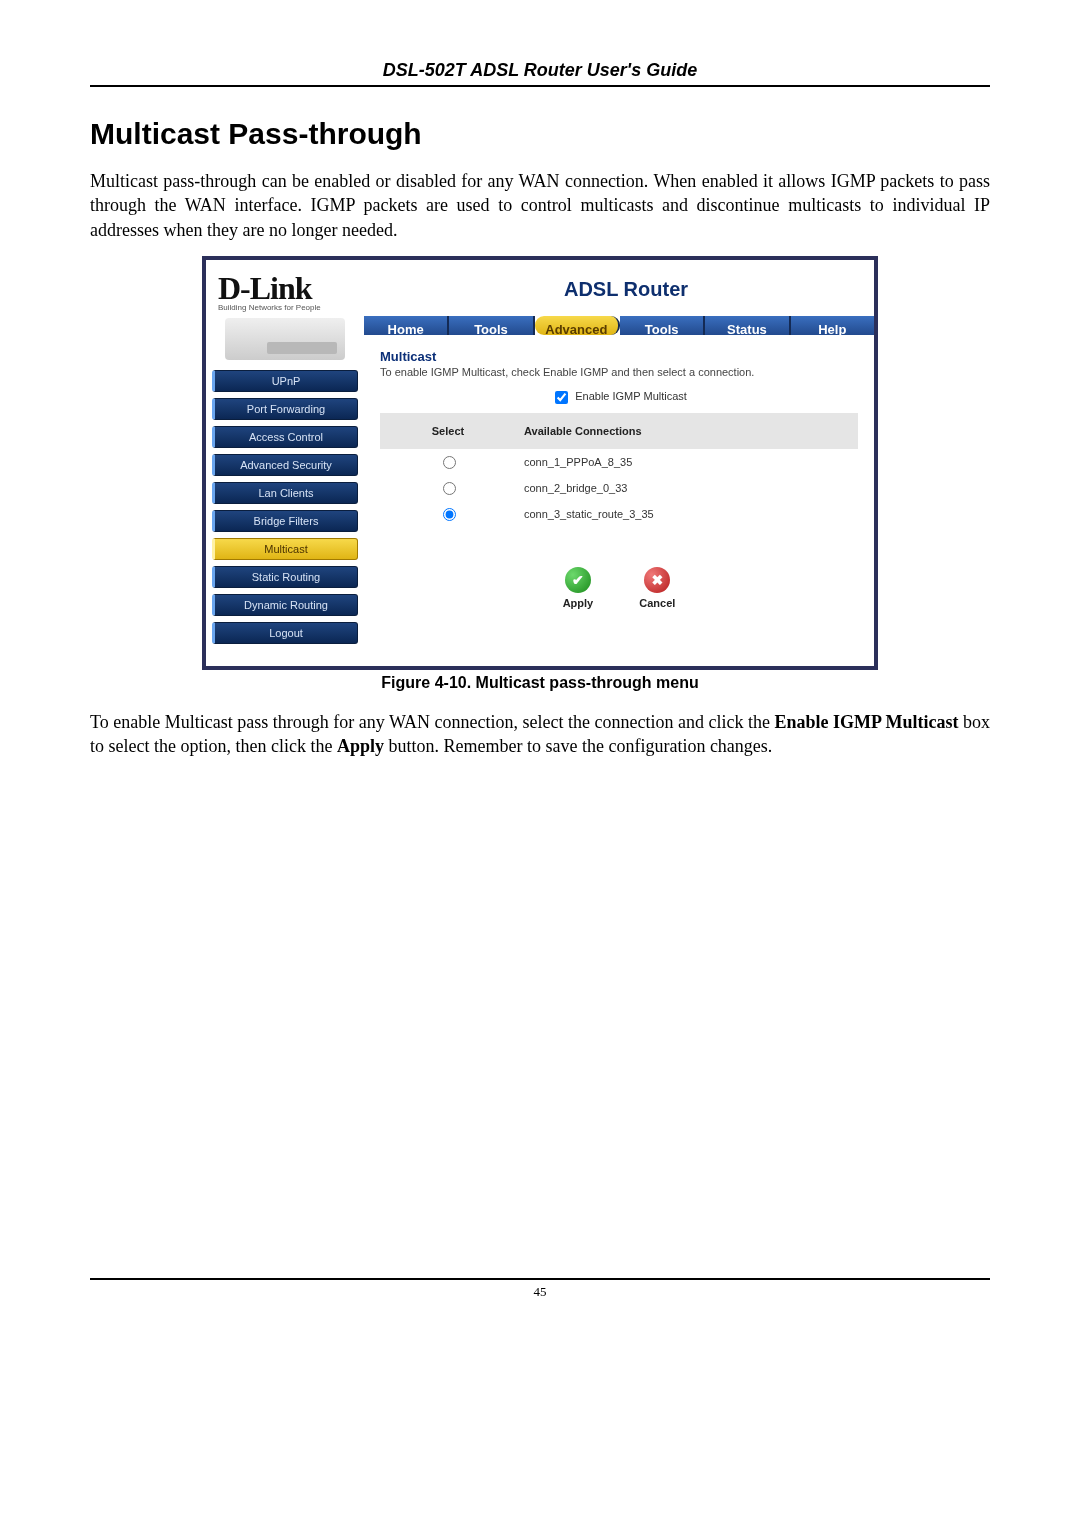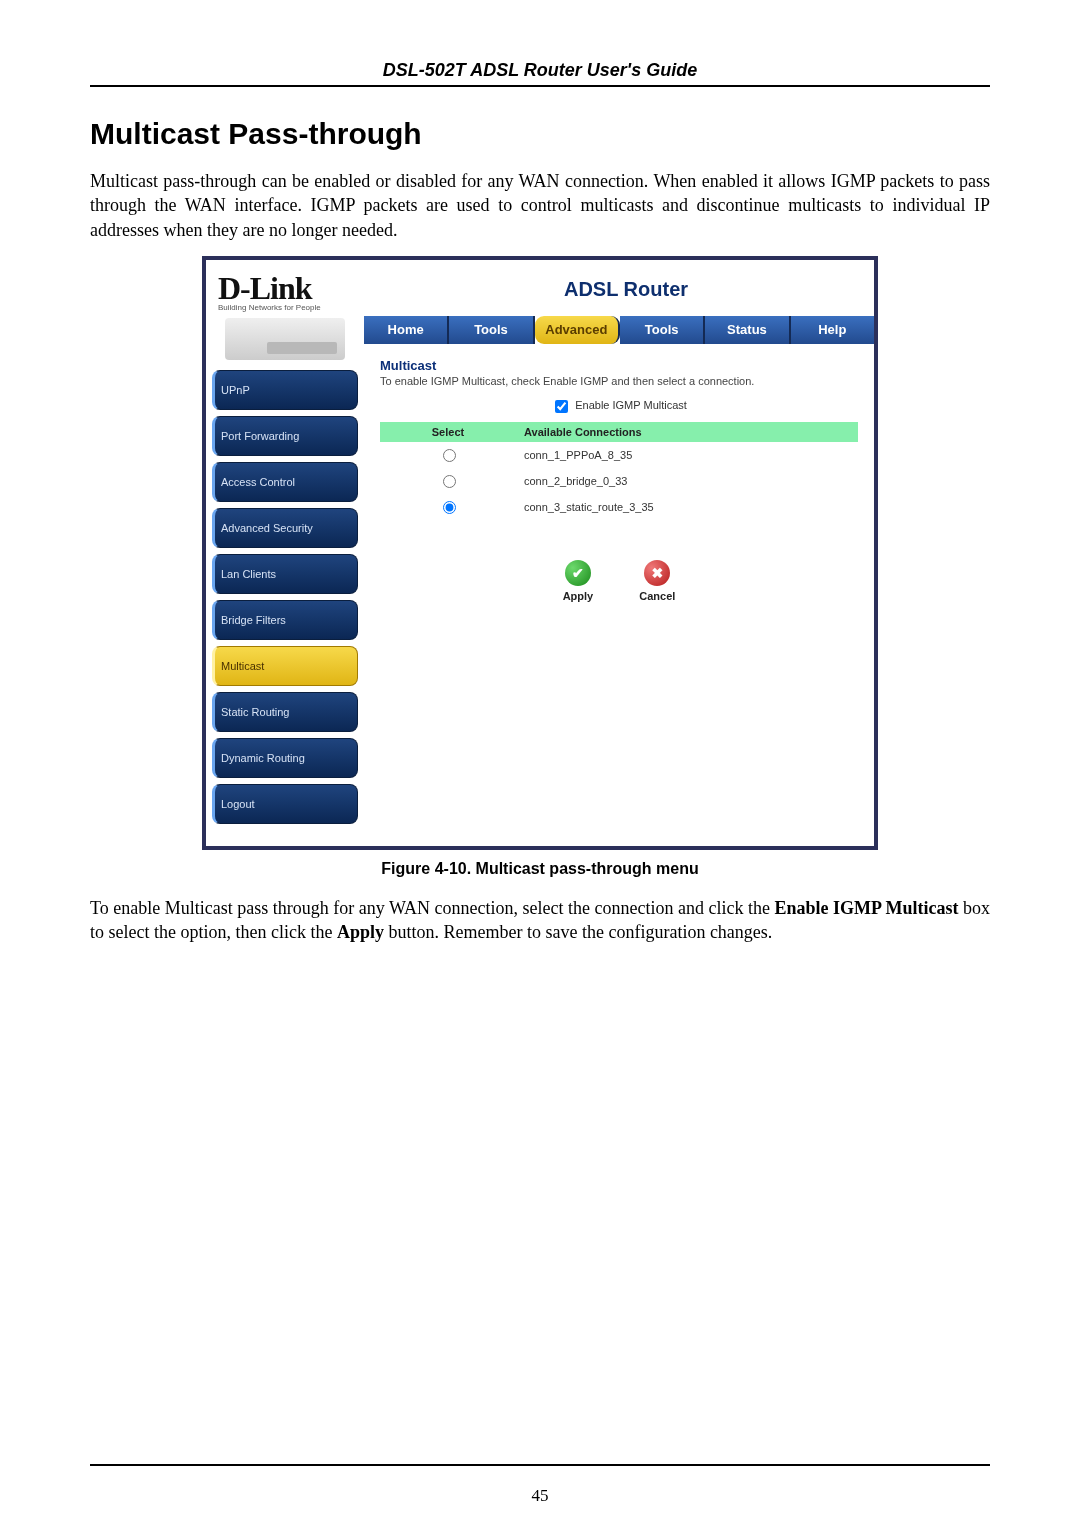--- a/index.html
+++ b/index.html
@@ -30,21 +30,21 @@
   }
   p.body-text {
     font-size: 18px;
     line-height: 1.35;
     text-align: justify;
     margin: 0 0 14px 0;
   }
   
   .router-box {
     width: 668px;
-    margin: 8px auto 10px auto;
+    margin: 8px auto 4px auto;
     border: 4px solid #2b2f5a;
     background: #fff;
     font-family: Arial, sans-serif;
   }
   .router-top {
     display: flex;
     align-items: flex-start;
   }
   .router-logo-area {
     padding: 10px 0 4px 12px;
@@ -95,39 +95,39 @@
     background:#b8b8b8;border-radius:2px;
   }
   .nav-btn {
     display: block;
     margin: 6px 0;
     background: linear-gradient(#1f447e,#0b2754);
     color: #d6e2f5;
     border: 1px solid #0a1e3e;
     border-left: 3px solid #6aa6f0;
     font-size: 11px;
-    padding: 13px 6px;
-    border-radius: 8px;
-    text-align: left;
+    padding: 4px 6px;
+    border-radius: 3px;
+    text-align: center;
     cursor: pointer;
   }
   .nav-btn.active {
     background: linear-gradient(#f7d94a,#e0b515);
     color: #4a3200;
     border-color: #a17a00;
     border-left: 3px solid #fff1a3;
   }
   .main-panel {
     flex: 1;
     background: #fff;
     padding-bottom: 24px;
   }
   .tabbar {
     display: flex;
-    height: 28px;
+    height: 19px;
   }
   .tab {
     flex: 1;
     background: linear-gradient(#3a6fbf,#224a8e);
     color: #fff;
     font-weight: bold;
     font-size: 13px;
     text-align: center;
     line-height: 28px;
     border-right: 2px solid #142a54;
@@ -160,25 +160,25 @@
     font-size: 11px;
     margin-bottom: 6px;
   }
   .enable-row input { vertical-align: middle; margin-right:4px;}
   table.conntable {
     width: 100%;
     border-collapse: collapse;
     font-size: 11px;
   }
   table.conntable th {
-    background: #86efac;
+    background: #e5e5e5;
     color: #222;
     font-weight: bold;
     text-align: left;
-    padding: 4px 8px;
+    padding: 12px 8px;
   }
   table.conntable th.sel { width: 120px; text-align:center;}
   table.conntable td {
     padding: 4px 8px;
     color: #333;
   }
   table.conntable td.sel { text-align:center; }
   .action-row {
     margin-top: 40px;
     text-align: center;
@@ -208,22 +208,22 @@
     text-align: center;
     font-family: Arial, sans-serif;
     font-weight: bold;
     font-size: 16px;
     margin: 4px 0 18px 0;
   }
   .footer-bar {
     margin-top: 520px;
     border-top: 2px solid #000;
     text-align: center;
-    padding-top: 20px;
-    font-size: 17px;
+    padding-top: 4px;
+    font-size: 13px;
   }
 </style>
 </head>
 <body>
 
 <div class="page">
   <div class="header-line">DSL-502T ADSL Router User's Guide</div>
 
   <h1 class="section-title">Multicast Pass-through</h1>
 

